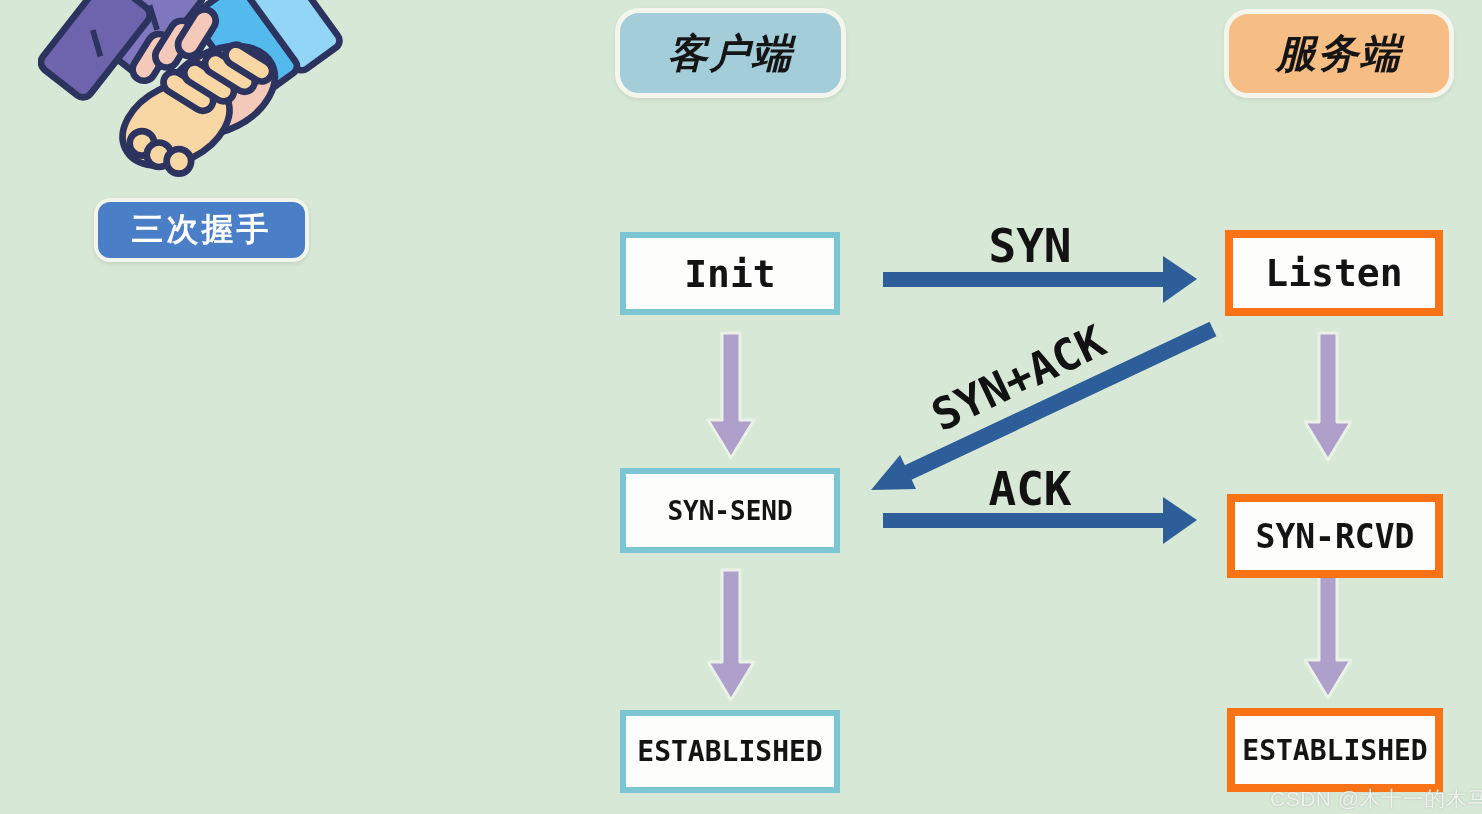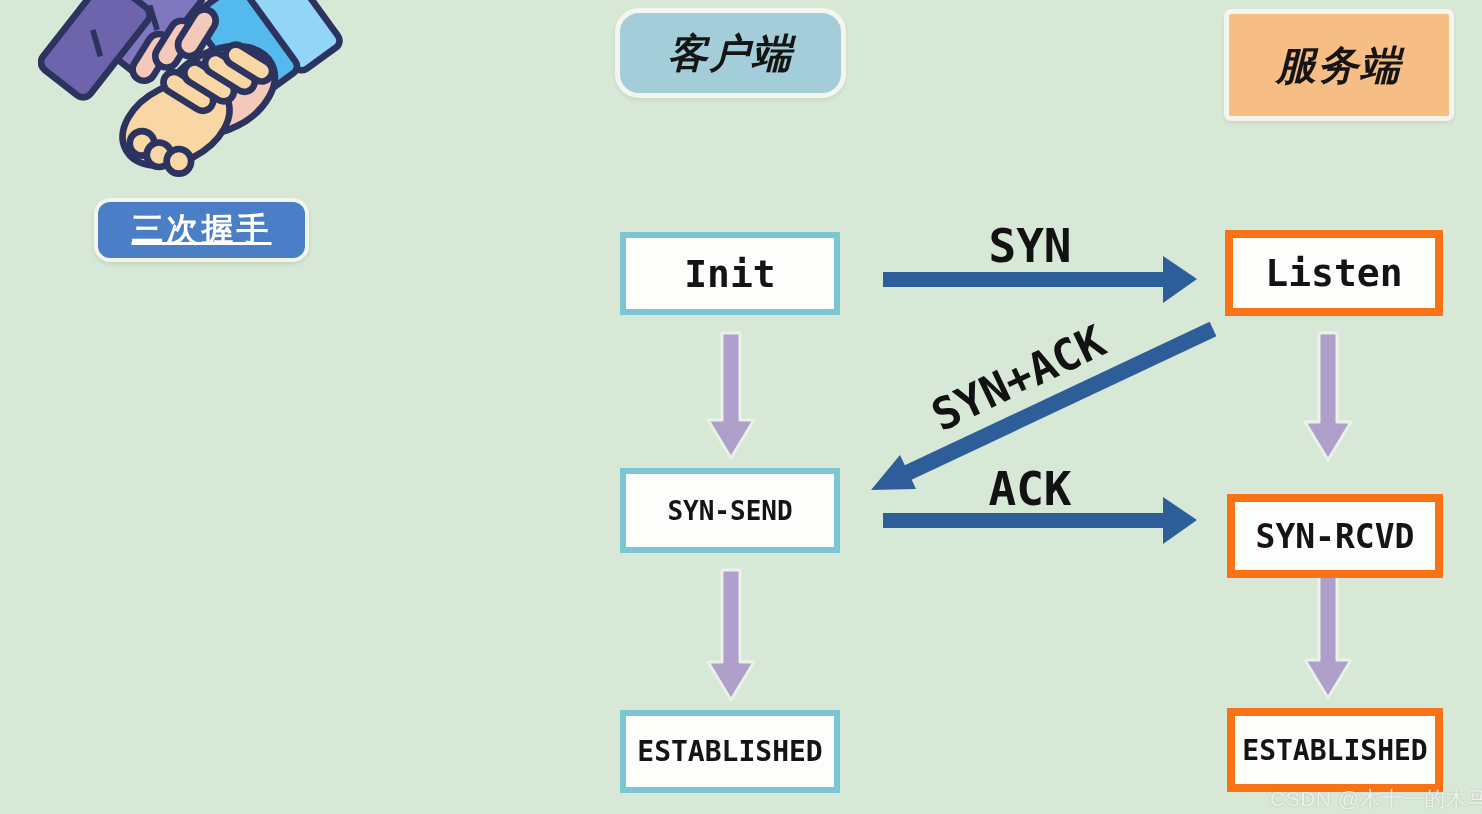--- a/index.html
+++ b/index.html
@@ -18,28 +18,27 @@
   .client-state{border:6px solid #7cc5d2;}
   .server-state{border:8px solid #f97316;}
   .hdr{
     position:absolute;z-index:2;display:flex;align-items:center;justify-content:center;
     border:5px solid #f4f6ee;border-radius:24px;box-sizing:border-box;
     font-weight:bold;color:#151515;font-size:40px;letter-spacing:2px;
     box-shadow:0 2px 4px rgba(0,0,0,0.08);
     font-style:italic;
   }
   .client-hdr{left:615px;top:8px;width:231px;height:90px;background:#a3cdd8;}
-  .server-hdr{left:1224px;top:9px;width:230px;height:112px;background:#f6bd85;border-radius:7px;}
+  .server-hdr{left:1224px;top:9px;width:230px;height:89px;background:#f6bd85;}
   .badge{
     position:absolute;z-index:2;left:94px;top:198px;width:215px;height:64px;
     background:#4a7ec6;border:4px solid #f2f5ec;border-radius:16px;box-sizing:border-box;
     display:flex;align-items:center;justify-content:center;
     color:#ffffff;font-weight:bold;font-size:32px;letter-spacing:3px;
     box-shadow:0 2px 4px rgba(0,0,0,0.10);
-    text-decoration:underline;
   }
   .illus{position:absolute;z-index:2;left:38px;top:0px;width:312px;height:196px;}
   .msg-label{
     font-family:"DejaVu Sans Mono",monospace;font-weight:bold;fill:#121212;
   }
   .watermark{
     position:absolute;z-index:3;left:1270px;top:785px;width:205px;
     color:rgba(248,248,245,0.85);font-size:21px;letter-spacing:0.5px;
     text-shadow:0 0 2px rgba(120,120,120,0.45);white-space:nowrap;
   }

